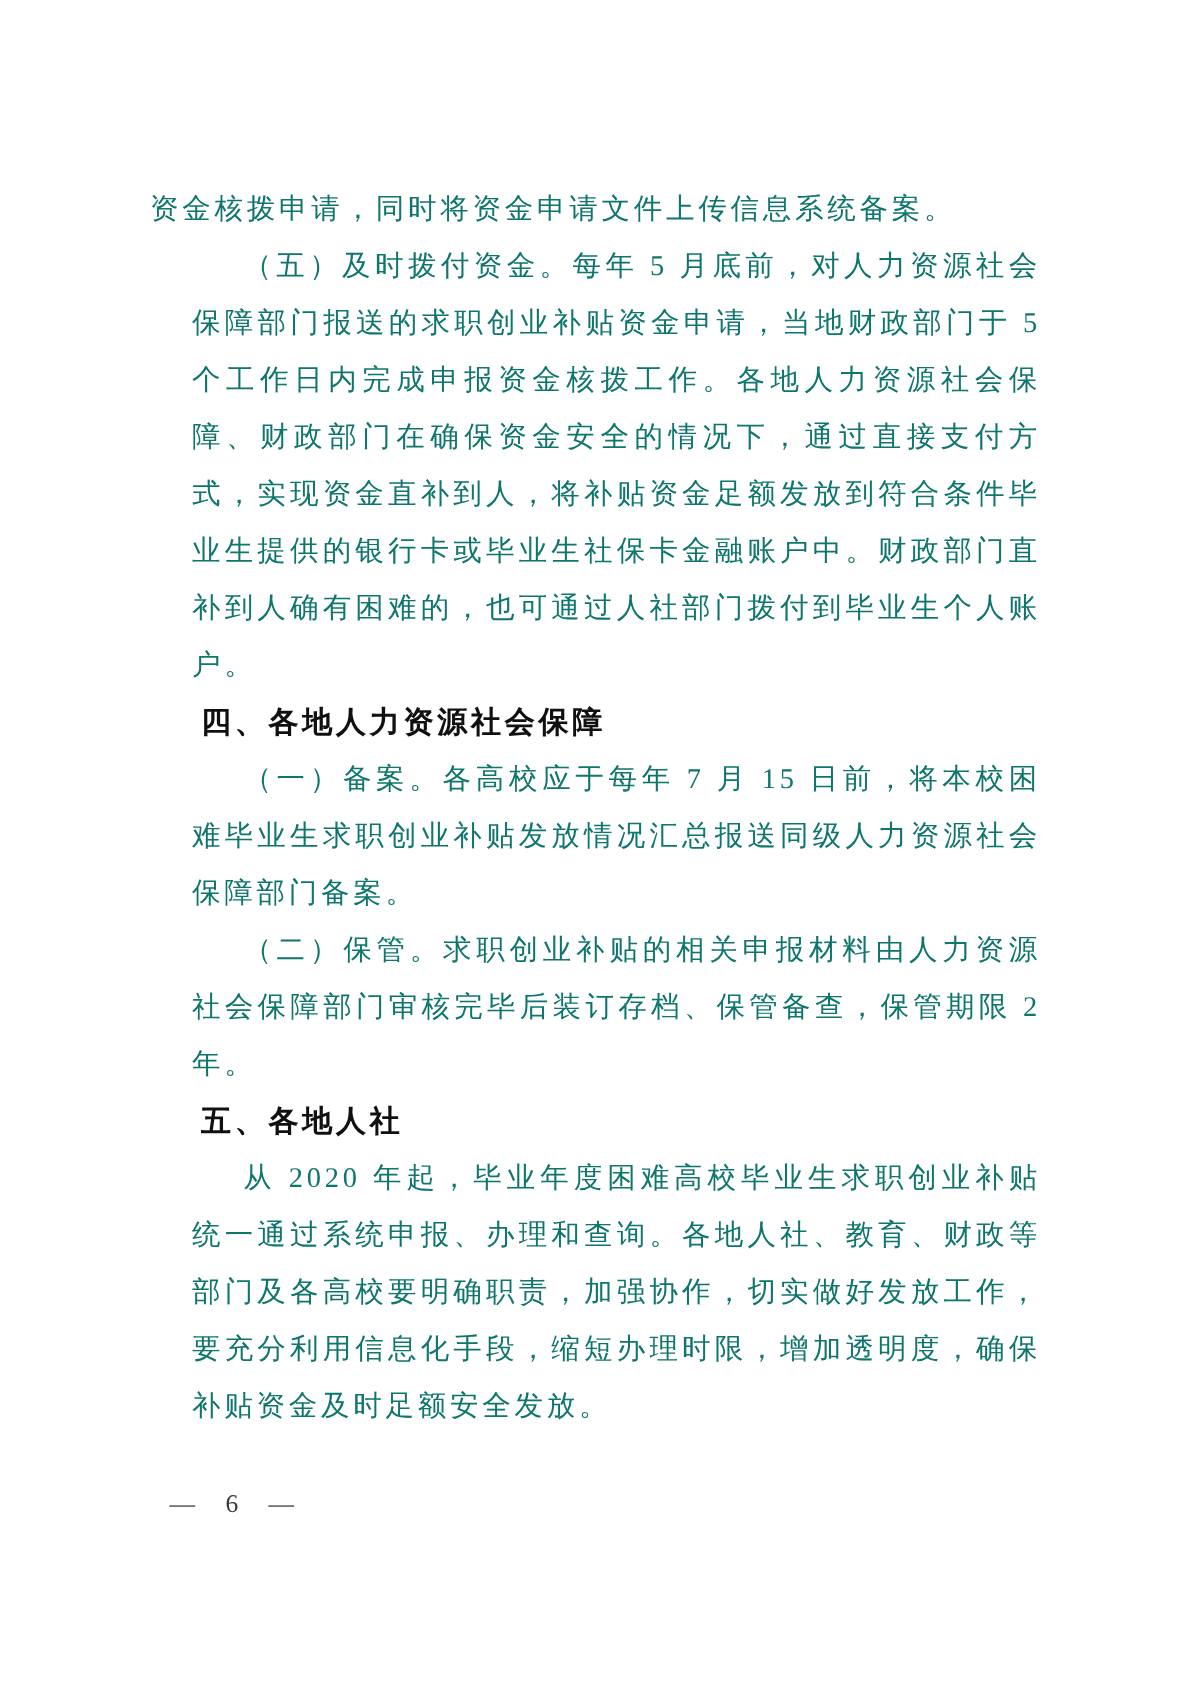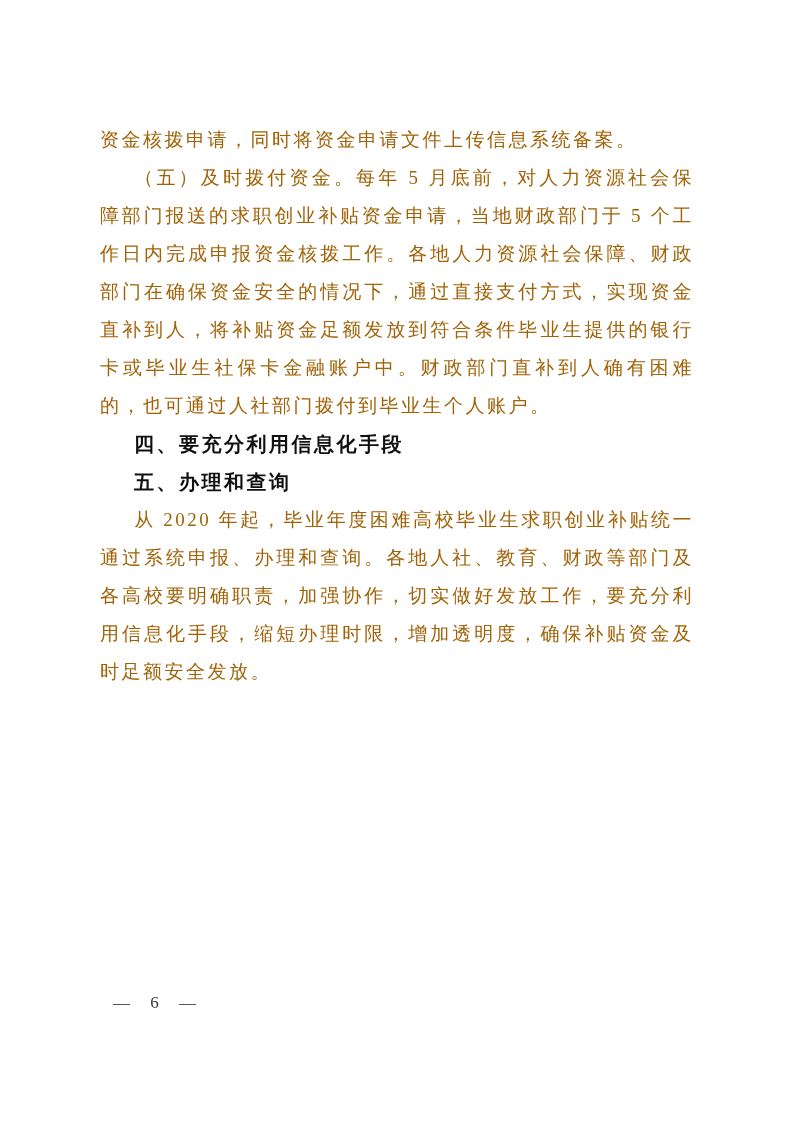--- a/index.html
+++ b/index.html
@@ -21,24 +21,25 @@
     left: 100px;
     top: 121px;
     width: 594px;
   }
   .para {
     margin: 0;
     font-size: 19px;
     line-height: 38px;
     letter-spacing: 2.5px;
     text-align: justify;
-    color: #a16207;
+    color: #0f766e;
   }
   .indent {
     text-indent: 1.8em;
+    margin-left: 28px;
   }
   .heading {
     margin: 0;
     font-size: 20px;
     line-height: 38px;
     letter-spacing: 2.5px;
     font-weight: bold;
     text-indent: 1.7em;
     color: #101010;
     font-family: "Liberation Sans", "DejaVu Sans", sans-serif;
@@ -55,21 +56,23 @@
     font-family: "Liberation Serif", "DejaVu Serif", serif;
   }
 </style>
 </head>
 <body>
 
 <div class="page">
   <div class="content">
     <p class="para">资金核拨申请，同时将资金申请文件上传信息系统备案。</p>
     <p class="para indent">（五）及时拨付资金。每年 5 月底前，对人力资源社会保障部门报送的求职创业补贴资金申请，当地财政部门于 5 个工作日内完成申报资金核拨工作。各地人力资源社会保障、财政部门在确保资金安全的情况下，通过直接支付方式，实现资金直补到人，将补贴资金足额发放到符合条件毕业生提供的银行卡或毕业生社保卡金融账户中。财政部门直补到人确有困难的，也可通过人社部门拨付到毕业生个人账户。</p>
-    <h2 class="heading">四、要充分利用信息化手段</h2>
-    <h2 class="heading">五、办理和查询</h2>
+    <h2 class="heading">四、各地人力资源社会保障</h2>
+    <p class="para indent">（一）备案。各高校应于每年 7 月 15 日前，将本校困难毕业生求职创业补贴发放情况汇总报送同级人力资源社会保障部门备案。</p>
+    <p class="para indent">（二）保管。求职创业补贴的相关申报材料由人力资源社会保障部门审核完毕后装订存档、保管备查，保管期限 2 年。</p>
+    <h2 class="heading">五、各地人社</h2>
     <p class="para indent">从 2020 年起，毕业年度困难高校毕业生求职创业补贴统一通过系统申报、办理和查询。各地人社、教育、财政等部门及各高校要明确职责，加强协作，切实做好发放工作，要充分利用信息化手段，缩短办理时限，增加透明度，确保补贴资金及时足额安全发放。</p>
   </div>
 
   <div class="footer">
     <span>— 6 —</span>
   </div>
 </div>
 
 </body></html>

